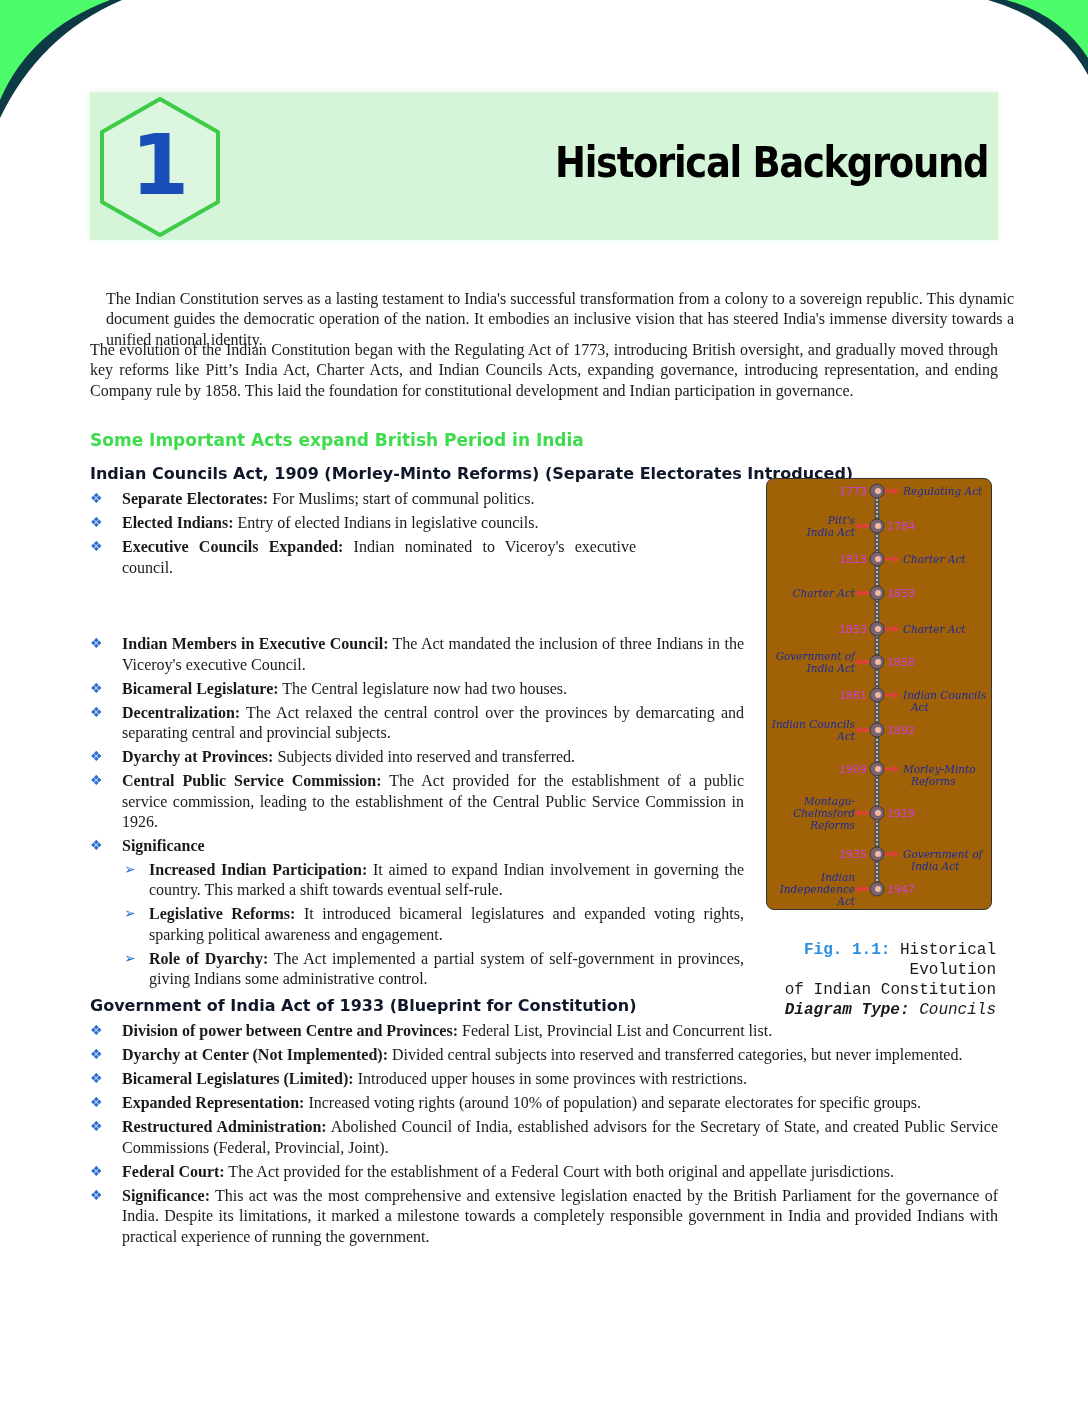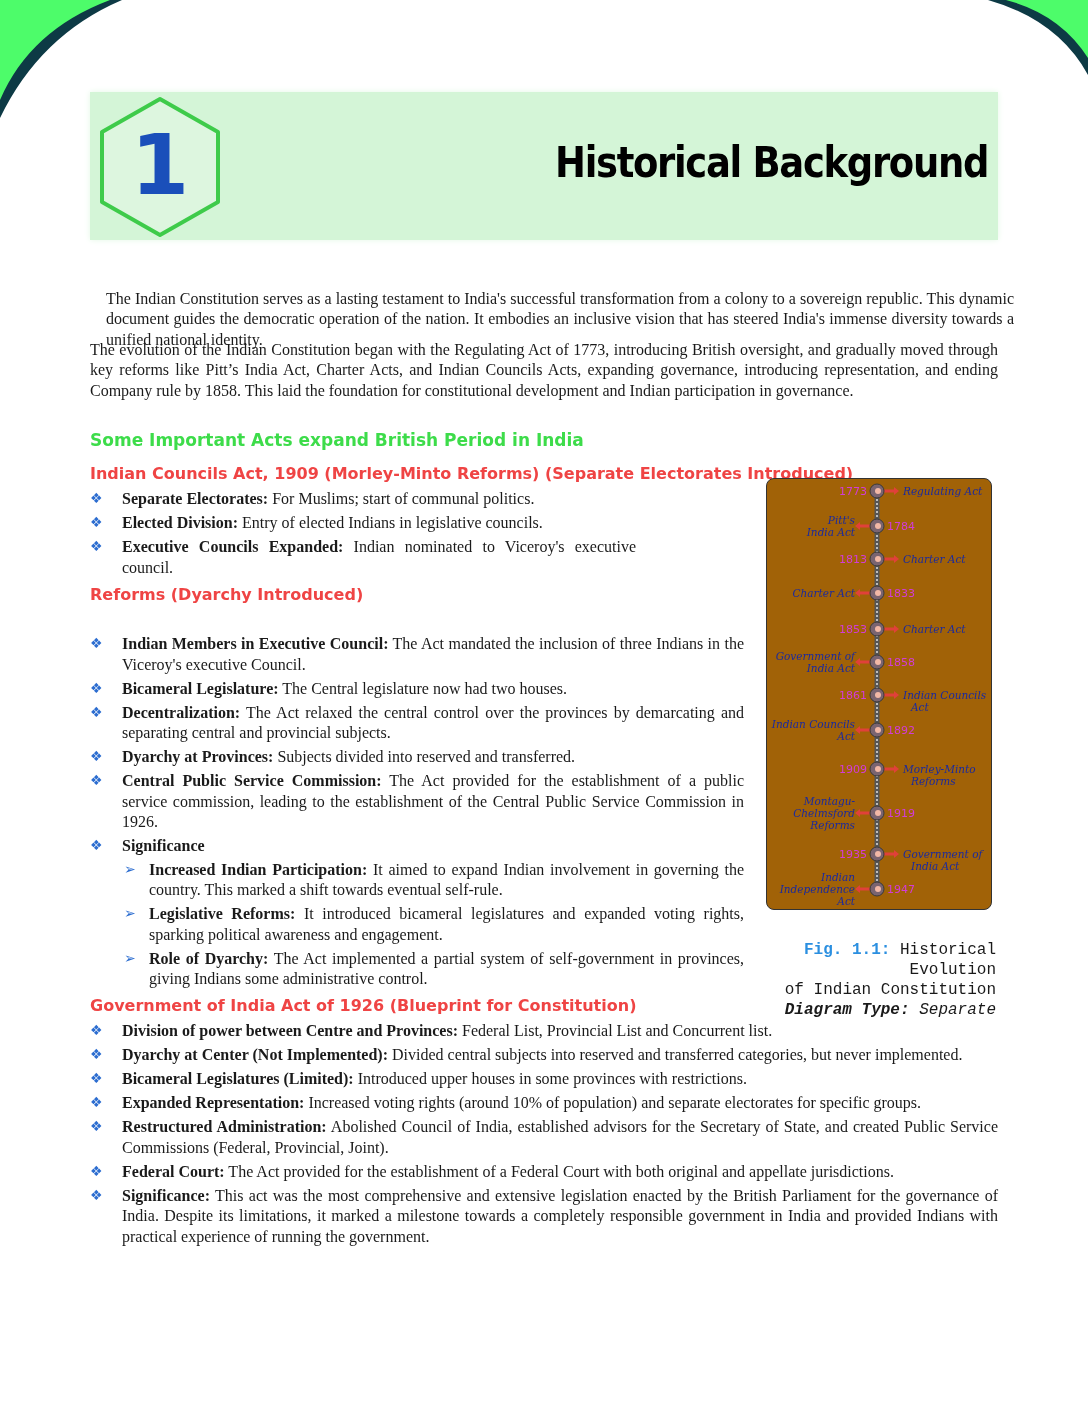--- a/index.html
+++ b/index.html
@@ -9,21 +9,21 @@
   .banner { position:absolute; left:90px; top:92px; width:908px; height:148px; background:#d4f5d7;
             box-shadow:0 0 6px #e4f8e6; }
   .hex { position:absolute; left:98px; top:96px; width:124px; height:142px; }
   .chapter-num { position:absolute; left:98px; top:110px; width:124px; text-align:center;
                  font-family:"DejaVu Sans", sans-serif; font-weight:bold; font-size:84px; color:#1a4fba; line-height:110px; }
   .chapter-title { position:absolute; right:100px; top:138px; font-family:"DejaVu Sans", sans-serif;
                    font-weight:bold; font-size:42px; color:#000; letter-spacing:-1.5px; transform:scaleX(0.88); transform-origin:right; }
   .para { position:absolute; left:90px; width:908px; font-size:14.6px; line-height:20.3px; text-align:justify;
           font-family:"Liberation Serif", serif; font-size:16px; }
   .h-green { position:absolute; left:90px; font-family:"DejaVu Sans", sans-serif; font-weight:bold; font-size:17px; color:#3ddc4a; }
-  .h-blue { position:absolute; left:90px; font-family:"DejaVu Sans", sans-serif; font-weight:bold; font-size:16px; color:#ef4444; line-height:23.5px; }
+  .h-blue { position:absolute; left:90px; font-family:"DejaVu Sans", sans-serif; font-weight:bold; font-size:16px; color:#0f172a; line-height:23.5px; }
   ul.bul { position:absolute; left:90px; margin:0; padding:0; list-style:none; font-family:"Liberation Serif", serif; font-size:16px; line-height:20.5px; }
   ul.bul li { position:relative; padding-left:32px; margin-bottom:3.5px; text-align:justify; }
   ul.bul li .mk { position:absolute; left:0; top:0; color:#2c6dd0; font-size:14px; }
   ul.sub { margin:3px 0 0 0; padding:0; list-style:none; }
   ul.sub li { padding-left:27px; position:relative; margin-bottom:3.5px; }
   ul.sub li .mk2 { position:absolute; left:2px; top:0; color:#2c6dd0; font-size:14px; }
   b { font-weight:bold; }
   .fig-box { position:absolute; left:766px; top:478px; width:224px; height:430px; border:1.5px solid #333; border-radius:8px; background:#a16207; }
   .fig-cap { position:absolute; left:762px; top:940px; width:234px; text-align:right; font-family:Liberation Mono, monospace; font-size:16px; line-height:20px; }
   .fig-cap .lbl { color:#2b8fe0; font-weight:bold; }
@@ -50,43 +50,42 @@
 <div class="chapter-title">Historical Background</div>
 
 <p class="para" style="top:273px; margin:16px;">The Indian Constitution serves as a lasting testament to India's successful transformation from a colony to a sovereign republic. This dynamic document guides the democratic operation of the nation. It embodies an inclusive vision that has steered India's immense diversity towards a unified national identity.</p>
 <p class="para" style="top:340px; margin:0;">The evolution of the Indian Constitution began with the Regulating Act of 1773, introducing British oversight, and gradually moved through key reforms like Pitt’s India Act, Charter Acts, and Indian Councils Acts, expanding governance, introducing representation, and ending Company rule by 1858. This laid the foundation for constitutional development and Indian participation in governance.</p>
 
 <div class="h-green" style="top:430px;">Some Important Acts expand British Period in India</div>
 
 <div class="h-blue" style="top:462px;">Indian Councils Act, 1909 (Morley-Minto Reforms) (Separate Electorates Introduced)</div>
 <ul class="bul" style="top:489px; width:546px;">
   <li><span class="mk">❖</span><b>Separate Electorates:</b><span> For Muslims; start of communal politics.</span></li>
-  <li><span class="mk">❖</span><b>Elected Division:</b><span> Entry of elected Indians in legislative councils.</span></li>
+  <li><span class="mk">❖</span><b>Elected Indians:</b><span> Entry of elected Indians in legislative councils.</span></li>
   <li><span class="mk">❖</span><b>Executive Councils Expanded:</b><span> Indian nominated to Viceroy's executive council.</span></li>
 </ul>
 
 <div class="h-blue" style="top:583px;">
-  <div>Reforms (Dyarchy Introduced)</div>
 </div>
 <ul class="bul" style="top:634px; width:654px;">
   <li><span class="mk">❖</span><b>Indian Members in Executive Council:</b><span> The Act mandated the inclusion of three Indians in the Viceroy's executive Council.</span></li>
   <li><span class="mk">❖</span><b>Bicameral Legislature:</b><span> The Central legislature now had two houses.</span></li>
   <li><span class="mk">❖</span><b>Decentralization:</b><span> The Act relaxed the central control over the provinces by demarcating and separating central and provincial subjects.</span></li>
   <li><span class="mk">❖</span><b>Dyarchy at Provinces:</b><span>  Subjects divided into reserved and transferred.</span></li>
   <li><span class="mk">❖</span><b>Central Public Service Commission:</b><span> The Act provided for the establishment of a public service commission, leading to the establishment of the Central Public Service Commission in 1926.</span></li>
   <li><span class="mk">❖</span><b>Significance</b>
     <ul class="sub">
       <li><span class="mk2">➢</span><b>Increased Indian Participation:</b><span> It aimed to expand Indian involvement in governing the country. This marked a shift towards eventual self-rule.</span></li>
       <li><span class="mk2">➢</span><b>Legislative Reforms:</b><span> It introduced bicameral legislatures and expanded voting rights, sparking political awareness and engagement.</span></li>
       <li><span class="mk2">➢</span><b>Role of Dyarchy:</b><span> The Act implemented a partial system of self-government in provinces, giving Indians some administrative control.</span></li>
     </ul>
   </li>
 </ul>
 
-<div class="h-blue" style="top:994px;">Government of India Act of 1926 (Blueprint for Constitution)</div>
+<div class="h-blue" style="top:994px;">Government of India Act of 1933 (Blueprint for Constitution)</div>
 <ul class="bul" style="top:1021px; width:908px;">
   <li><span class="mk">❖</span><b>Division of power between Centre and Provinces:</b><span> Federal List, Provincial List and Concurrent list.</span></li>
   <li><span class="mk">❖</span><b>Dyarchy at Center (Not Implemented):</b><span> Divided central subjects into reserved and transferred categories, but never implemented.</span></li>
   <li><span class="mk">❖</span><b>Bicameral Legislatures (Limited):</b><span> Introduced upper houses in some provinces with restrictions.</span></li>
   <li><span class="mk">❖</span><b>Expanded Representation:</b><span> Increased voting rights (around 10% of population) and separate electorates for specific groups.</span></li>
   <li><span class="mk">❖</span><b>Restructured Administration:</b><span> Abolished Council of India, established advisors for the Secretary of State, and created Public Service Commissions (Federal, Provincial, Joint).</span></li>
   <li><span class="mk">❖</span><b>Federal Court:</b><span> The Act provided for the establishment of a Federal Court with both original and appellate jurisdictions.</span></li>
   <li><span class="mk">❖</span><b>Significance:</b><span> This act was the most comprehensive and extensive legislation enacted by the British Parliament for the governance of India. Despite its limitations, it marked a milestone towards a completely responsible government in India and provided Indians with practical experience of running the government.</span></li>
 </ul>
 
@@ -174,14 +173,14 @@
       <circle cx="111" cy="410" r="3" fill="#f2b8a6"></circle>
       <text x="120" y="414" text-anchor="start" class="tl-year">1947</text>
       <text x="88" y="402" text-anchor="end" class="tl-label">Indian</text>
       <text x="88" y="414" text-anchor="end" class="tl-label">Independence</text>
       <text x="88" y="426" text-anchor="end" class="tl-label">Act</text>
     </svg>
 </div>
 <div class="fig-cap">
   <div><span class="lbl">Fig. 1.1:</span><span> Historical Evolution</span></div>
   <div>of Indian Constitution</div>
-  <div><b><i>Diagram Type:</i></b><i> Separate</i></div>
+  <div><b><i>Diagram Type:</i></b><i> Councils</i></div>
 </div>
 
 </body></html>

